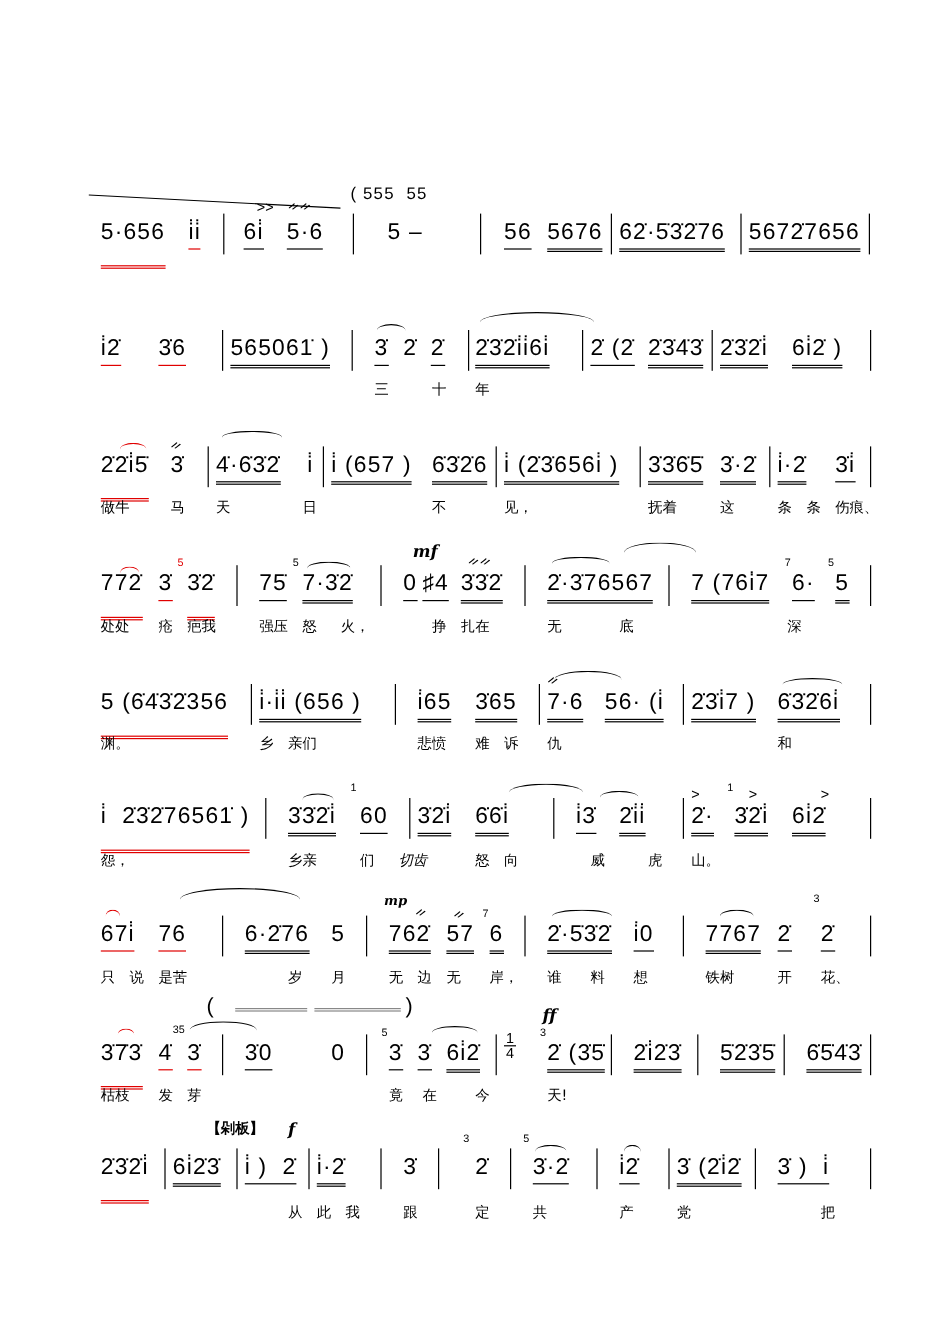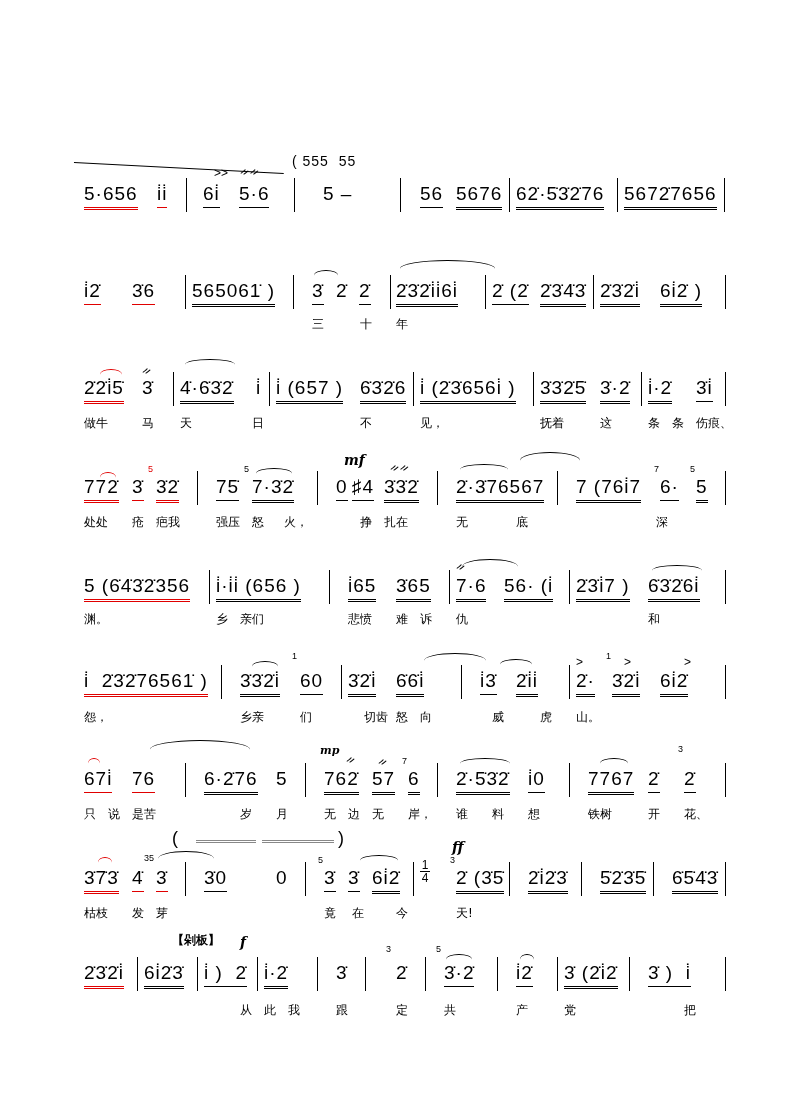--- a/index.html
+++ b/index.html
@@ -4,21 +4,21 @@
 <style>
   html,body{margin:0;padding:0;background:#fff;}
   body{width:790px;height:1119px;position:relative;overflow:hidden;font-family:"Liberation Sans","DejaVu Sans",sans-serif;color:#000;}
   .row{position:absolute;left:0;width:790px;height:90px;}
   .n{position:absolute;font-size:19px;letter-spacing:1px;white-space:pre;line-height:22px;}
   .bar{position:absolute;width:1px;background:#000;height:34px;}
   .ly{position:absolute;font-size:12px;font-family:"DejaVu Sans",sans-serif;white-space:pre;}
   .u1{border-bottom:1px solid #000;padding-bottom:2px;}
   .u2{border-bottom:3px double #000;padding-bottom:2px;}
   .r1{border-bottom:1px solid #e00000;padding-bottom:2px;}
-  .r2{border-bottom:3px double #e00000;padding-bottom:2px;}
+  .r2{border-bottom:3px double #e00000;padding-bottom:16px;}
   .dyn{position:absolute;font-family:"DejaVu Serif",serif;font-style:italic;font-weight:bold;font-size:14px;}
   .mark{position:absolute;font-size:12px;}
   .slur{position:absolute;border-top:1px solid #000;border-radius:50% 50% 0 0;height:10px;}
   .slur.red{border-top-color:#e00000;}
   .grace{position:absolute;font-size:9px;}
   .tag{position:absolute;font-size:12px;font-weight:bold;font-family:"DejaVu Sans",sans-serif;}
 </style>
 </head>
 <body>
 
@@ -77,21 +77,21 @@
   <div class="bar" style="left:173px;top:17px;"></div>
   <div class="slur" style="left:185px;top:4px;width:50px;"></div>
   <div class="n u2" style="left:180px;top:22px;">4̇·6̇3̇2̇</div>
   <div class="n" style="left:256px;top:22px;">i̇</div>
   <div class="bar" style="left:269px;top:17px;"></div>
   <div class="n u2" style="left:276px;top:22px;">i̇ (657 )</div>
   <div class="n u2" style="left:360px;top:22px;">6̇3̇2̇6</div>
   <div class="bar" style="left:413px;top:17px;"></div>
   <div class="n u2" style="left:420px;top:22px;">i̇ (2̇3̇656i̇ )</div>
   <div class="bar" style="left:533px;top:17px;"></div>
-  <div class="n u2" style="left:540px;top:22px;">3̇3̇2̇5̇</div>
+  <div class="n u2" style="left:540px;top:22px;">3̇3̇6̇5̇</div>
   <div class="n u2" style="left:600px;top:22px;">3̇·2̇</div>
   <div class="bar" style="left:641px;top:17px;"></div>
   <div class="n u2" style="left:648px;top:22px;">i̇·2̇</div>
   <div class="n u1" style="left:696px;top:22px;">3̇i̇</div>
   <div class="bar" style="left:725px;top:17px;"></div>
   <div class="ly" style="left:84px;top:60px;">做牛</div>
   <div class="ly" style="left:142px;top:60px;">马</div>
   <div class="ly" style="left:180px;top:60px;">天</div>
   <div class="ly" style="left:252px;top:60px;">日</div>
   <div class="ly" style="left:360px;top:60px;">不</div>
@@ -191,21 +191,21 @@
   <div class="mark" style="left:624px;top:10px;">&gt;</div>
   <div class="mark" style="left:684px;top:10px;">&gt;</div>
   <div class="grace" style="left:606px;top:6px;">1</div>
   <div class="n u2" style="left:576px;top:25px;">2̇·</div>
   <div class="n u2" style="left:612px;top:25px;">3̇2̇i̇</div>
   <div class="n u2" style="left:660px;top:25px;">6i̇2̇</div>
   <div class="bar" style="left:725px;top:20px;"></div>
   <div class="ly" style="left:84px;top:64px;">怨，</div>
   <div class="ly" style="left:240px;top:64px;">乡亲</div>
   <div class="ly" style="left:300px;top:64px;">们</div>
-  <div class="ly" style="left:364px;top:64px;">切齿</div>
+  <div class="ly" style="left:332px;top:64px;font-style:italic;">切齿</div>
   <div class="ly" style="left:396px;top:64px;">怒</div>
   <div class="ly" style="left:420px;top:64px;">向</div>
   <div class="ly" style="left:492px;top:64px;">威</div>
   <div class="ly" style="left:540px;top:64px;">虎</div>
   <div class="ly" style="left:576px;top:64px;">山。</div>
 </div>
 
 <div class="row" style="top:740px;">
   <div class="slur red" style="left:88px;top:18px;width:12px;"></div>
   <div class="slur" style="left:150px;top:0px;width:100px;height:18px;"></div>

